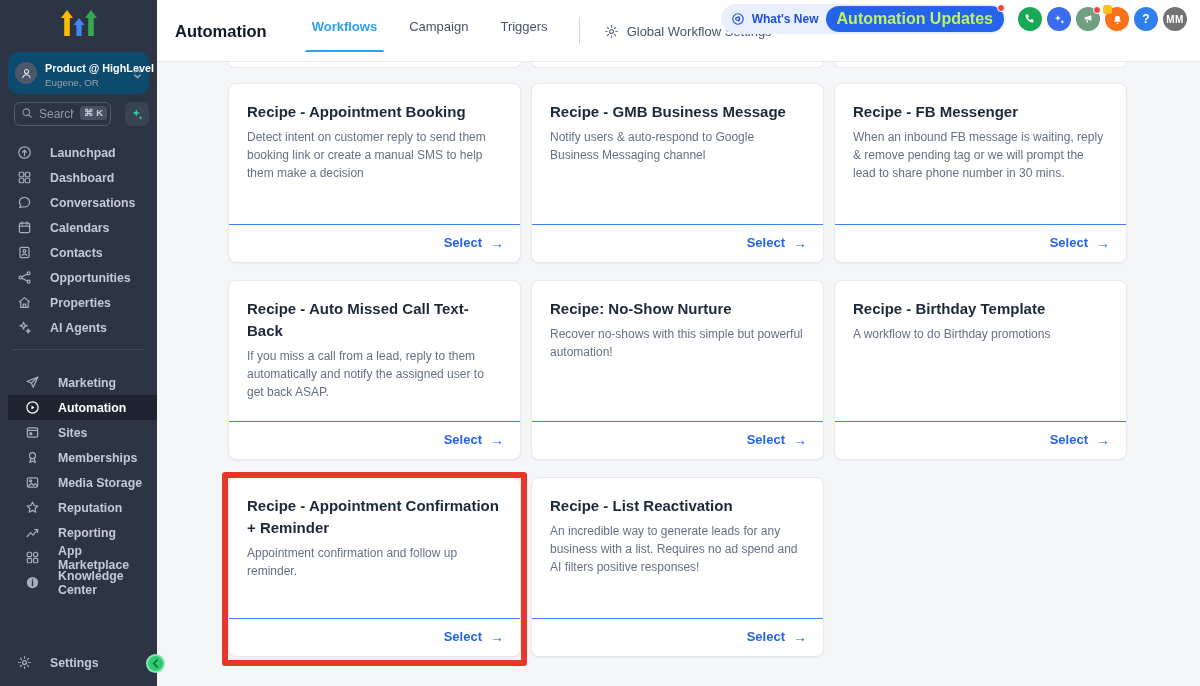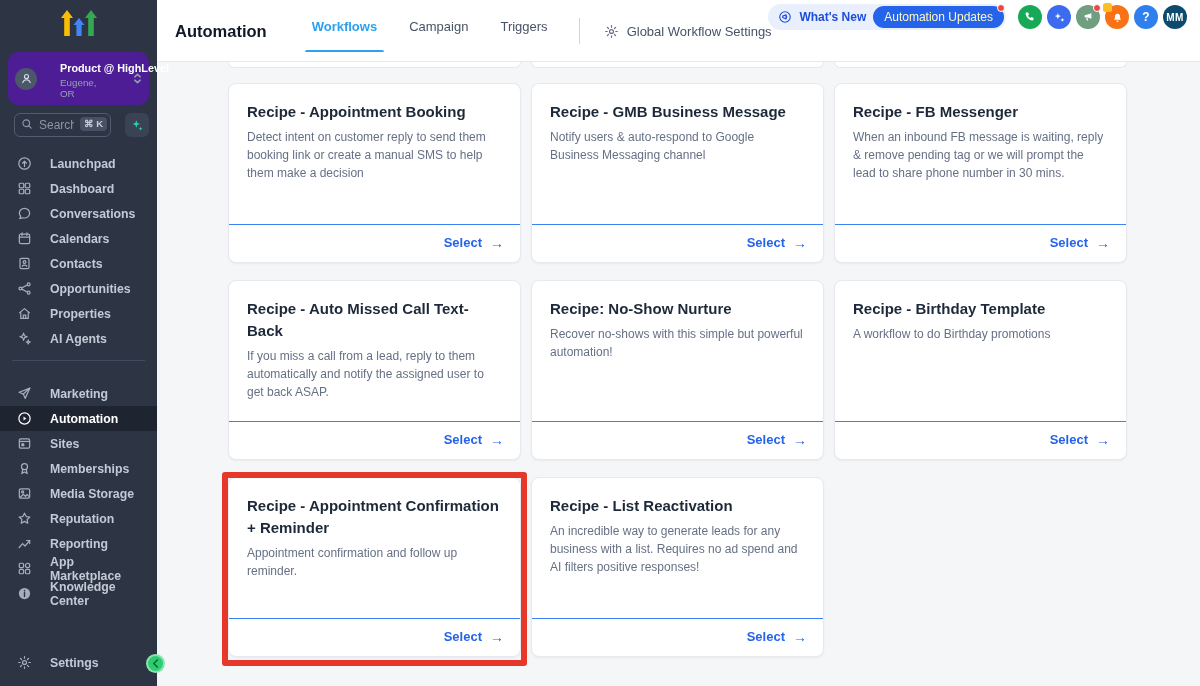--- a/index.html
+++ b/index.html
@@ -11,22 +11,22 @@
   }
   .app { position:relative; width:1200px; height:686px; }
 
   
   .sidebar {
     position:absolute; left:0; top:0; width:157px; height:686px;
     background:#2d3544; color:#c3cad6; z-index:10;
   }
   .logo-wrap { display:flex; justify-content:center; padding:8px 0 6px; }
   .account-card {
-    margin:8px 8px 0; background:#4c1d95; border-radius:10px;
-    display:flex; align-items:center; gap:23px; padding:6px 7px; cursor:pointer;
+    margin:8px 8px 0; background:#0c4a6e; border-radius:10px;
+    display:flex; align-items:center; gap:8px; padding:6px 7px; cursor:pointer;
   }
   .account-avatar {
     width:22px; height:22px; border-radius:50%; background:#4d576a;
     display:flex; align-items:center; justify-content:center; flex:none; color:#d6dbe4;
   }
   .account-meta { flex:1; min-width:0; }
   .account-name { font-size:10.8px; font-weight:700; color:#fff; white-space:nowrap; overflow:hidden; }
   .account-loc { font-size:9.8px; color:#98a1b2; margin-top:1px; }
   .account-chevrons { color:#98a1b2; flex:none; }
 
@@ -87,37 +87,37 @@
   .gws { display:flex; align-items:center; gap:8px; color:#475467; font-size:13px; font-weight:500; cursor:pointer; }
   .gws-icon { color:#667085; display:flex; }
 
   .topbar-right { position:absolute; top:4px; right:13px; display:flex; align-items:center; gap:5px; }
   .whatsnew {
     display:flex; align-items:center; gap:7px; background:#e9effd;
     border-radius:999px; padding:2px 2px 2px 10px; margin-right:7px; cursor:pointer;
   }
   .whatsnew-label { font-size:12px; font-weight:700; color:#1d4ed8; white-space:nowrap; }
   .updates-pill {
-    position:relative; background:#2563eb; color:#fef9c3; font-size:12px; font-weight:400;
+    position:relative; background:#2563eb; color:#bef264; font-size:16px; font-weight:700;
     border-radius:999px; padding:4px 11px; white-space:nowrap;
   }
   .updates-dot {
     position:absolute; top:-2px; right:-1px; width:8px; height:8px;
     background:#ef4444; border:1px solid #fff; border-radius:50%;
   }
   .circle-btn {
     position:relative; width:24px; height:24px; border-radius:50%;
     display:flex; align-items:center; justify-content:center; color:#fff; cursor:pointer; flex:none;
   }
   .c-phone { background:#18a957; }
   .c-sparkle { background:#3b6cf0; }
   .c-megaphone { background:#6f9e80; }
   .c-bell { background:#f97316; }
   .c-help { background:#2f80ed; font-size:12px; font-weight:700; }
-  .c-avatar { background:#0c4a6e; font-size:10px; font-weight:700; letter-spacing:.3px; }
+  .c-avatar { background:#737373; font-size:10px; font-weight:700; letter-spacing:.3px; }
   .mini-dot { position:absolute; top:-1px; right:-1px; width:8px; height:8px; background:#ef4444; border-radius:50%; border:1px solid #fff; }
   .mini-badge { position:absolute; top:-2px; left:-2px; width:9px; height:9px; background:#fbbf24; border-radius:2.5px; }
 
   
   .content {
     position:absolute; left:157px; top:62px; right:0; bottom:0;
     background:#f4f6f8; padding:0 73px 0 71px; overflow:hidden;
   }
   .stub-row, .row { display:grid; grid-template-columns:repeat(3,1fr); gap:10px; }
   .stub-row { margin-bottom:15px; }
@@ -273,21 +273,21 @@
               <path d="M7 2.2 L8 5.1 L10.9 6.1 L8 7.1 L7 10 L6 7.1 L3.1 6.1 L6 5.1 Z"></path>
               <path d="M12 9.5 L12.6 11.1 L14.2 11.7 L12.6 12.3 L12 13.9 L11.4 12.3 L9.8 11.7 L11.4 11.1 Z"></path>
             </svg>
           </span>
         <span>AI Agents</span>
       </div>
     </div>
 
     <div class="nav-divider"></div>
 
-    <div class="nav" style="margin-top:20px;">
+    <div class="nav" style="margin-top:20px;padding-left:8px;">
       <div class="nav-item">
         <span class="nav-icon">
             <svg width="15" height="15" viewBox="0 0 16 16" fill="none" stroke="currentColor" stroke-width="1.3" stroke-linejoin="round">
               <path d="M13.8 2.2 L2.2 6.7 L6.8 8.6 L8.7 13.2 L13.8 2.2 Z"></path>
               <path d="M13.8 2.2 L6.8 8.6"></path>
             </svg>
           </span>
         <span>Marketing</span>
       </div>
       <div class="nav-item active">

